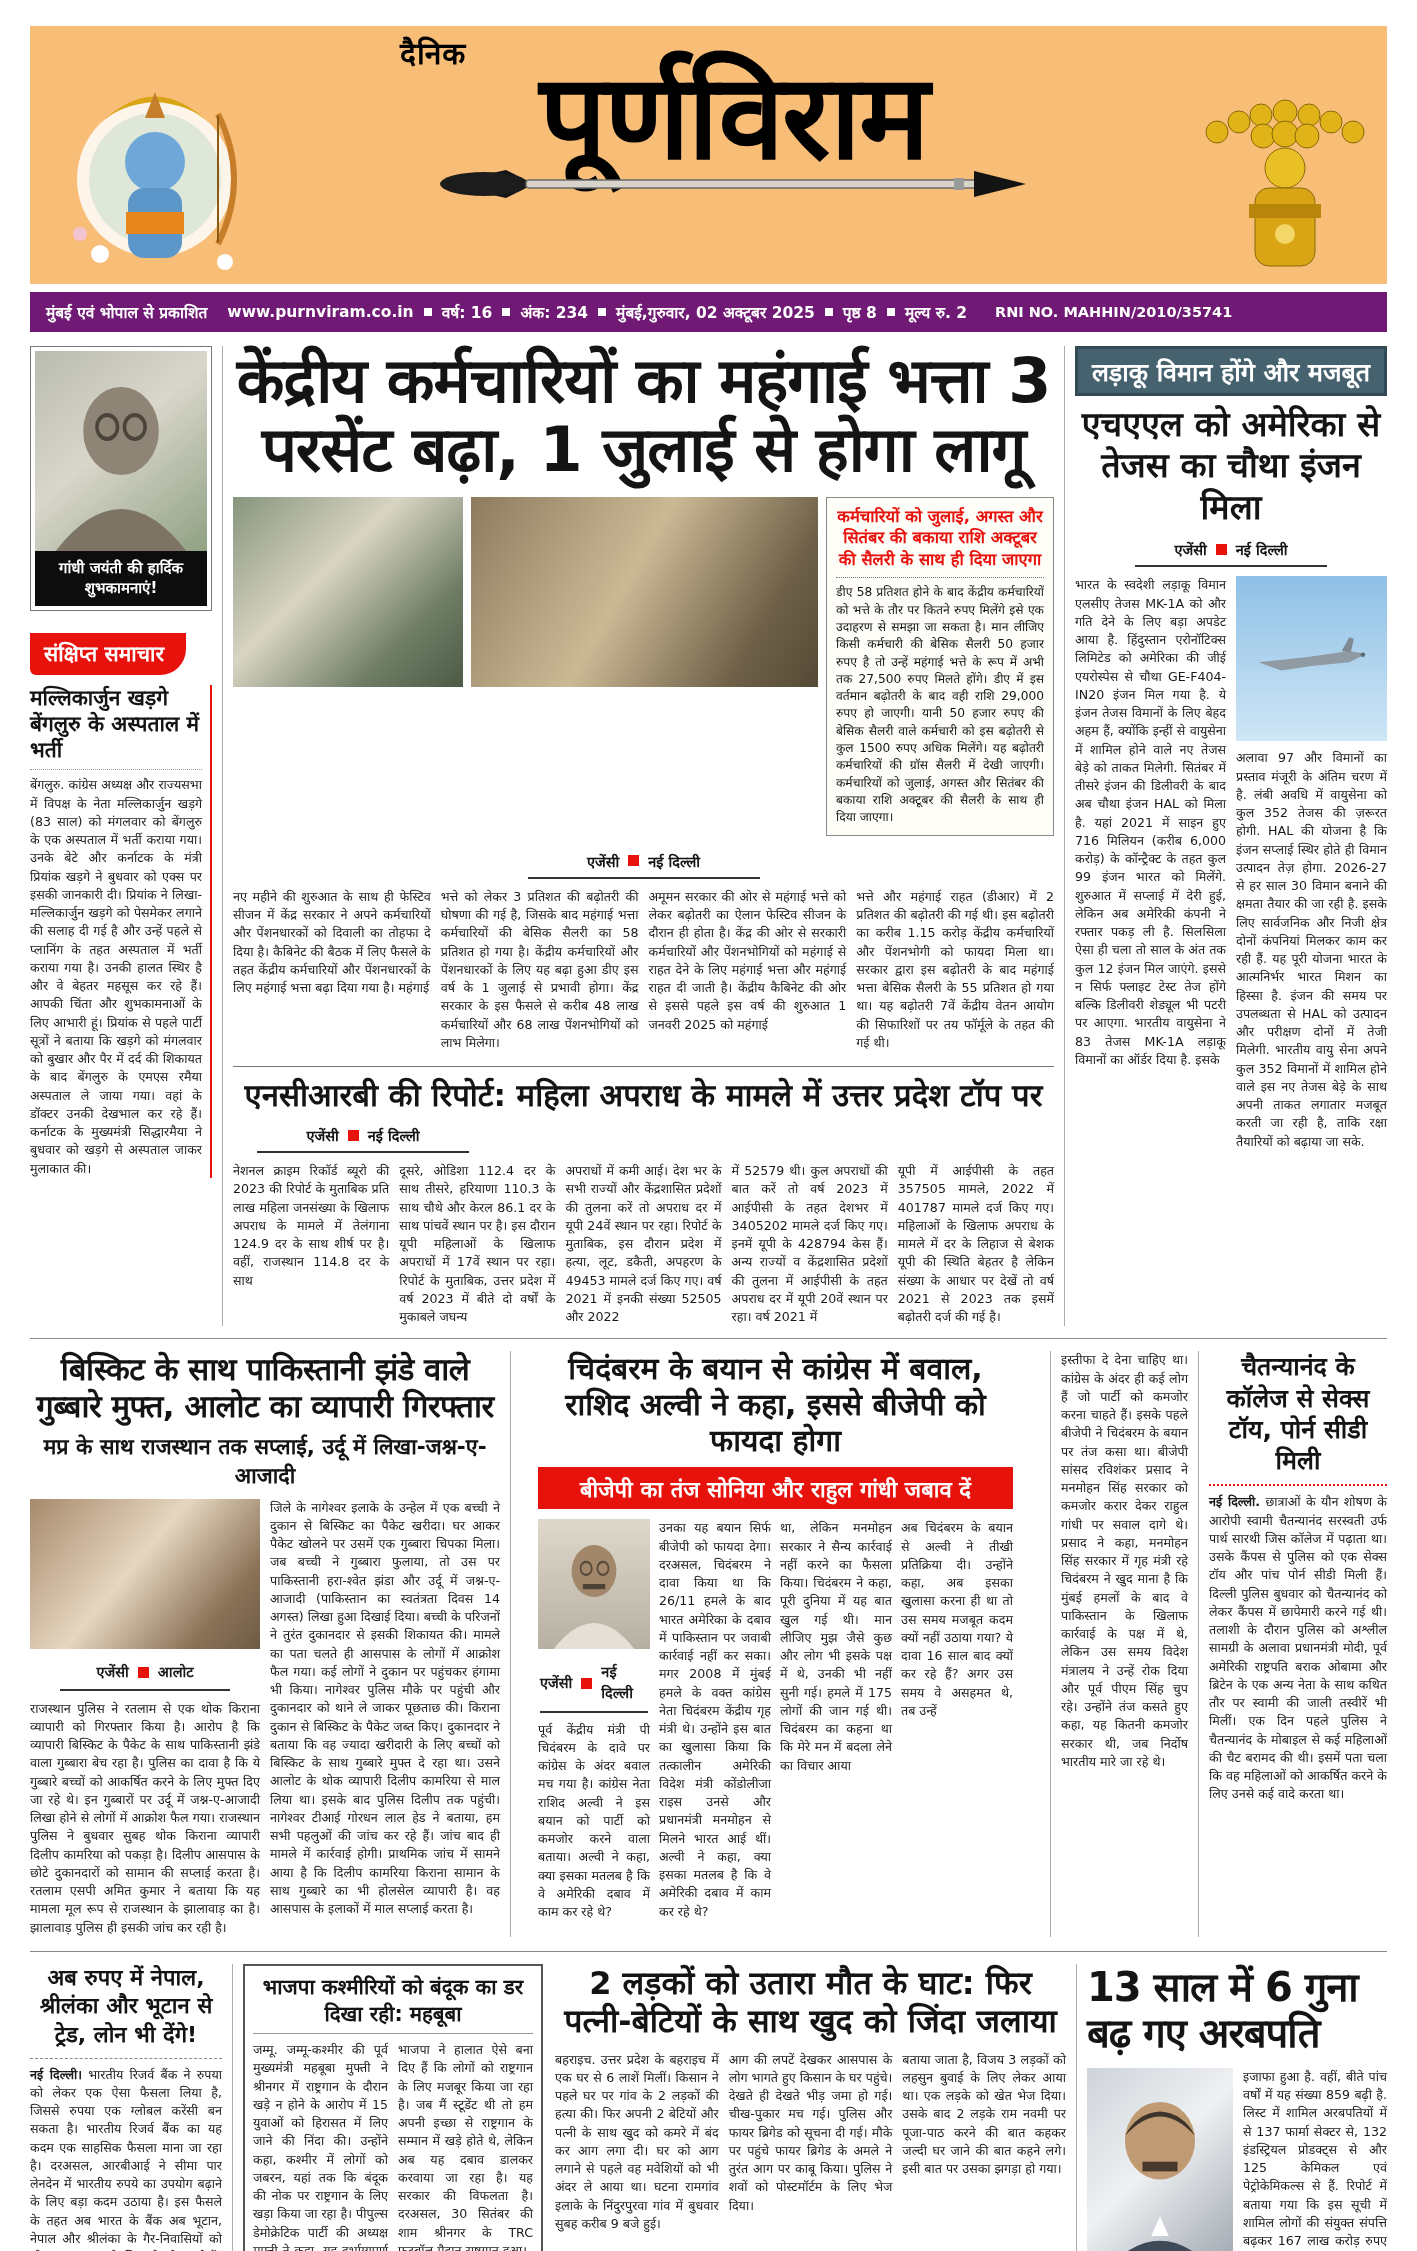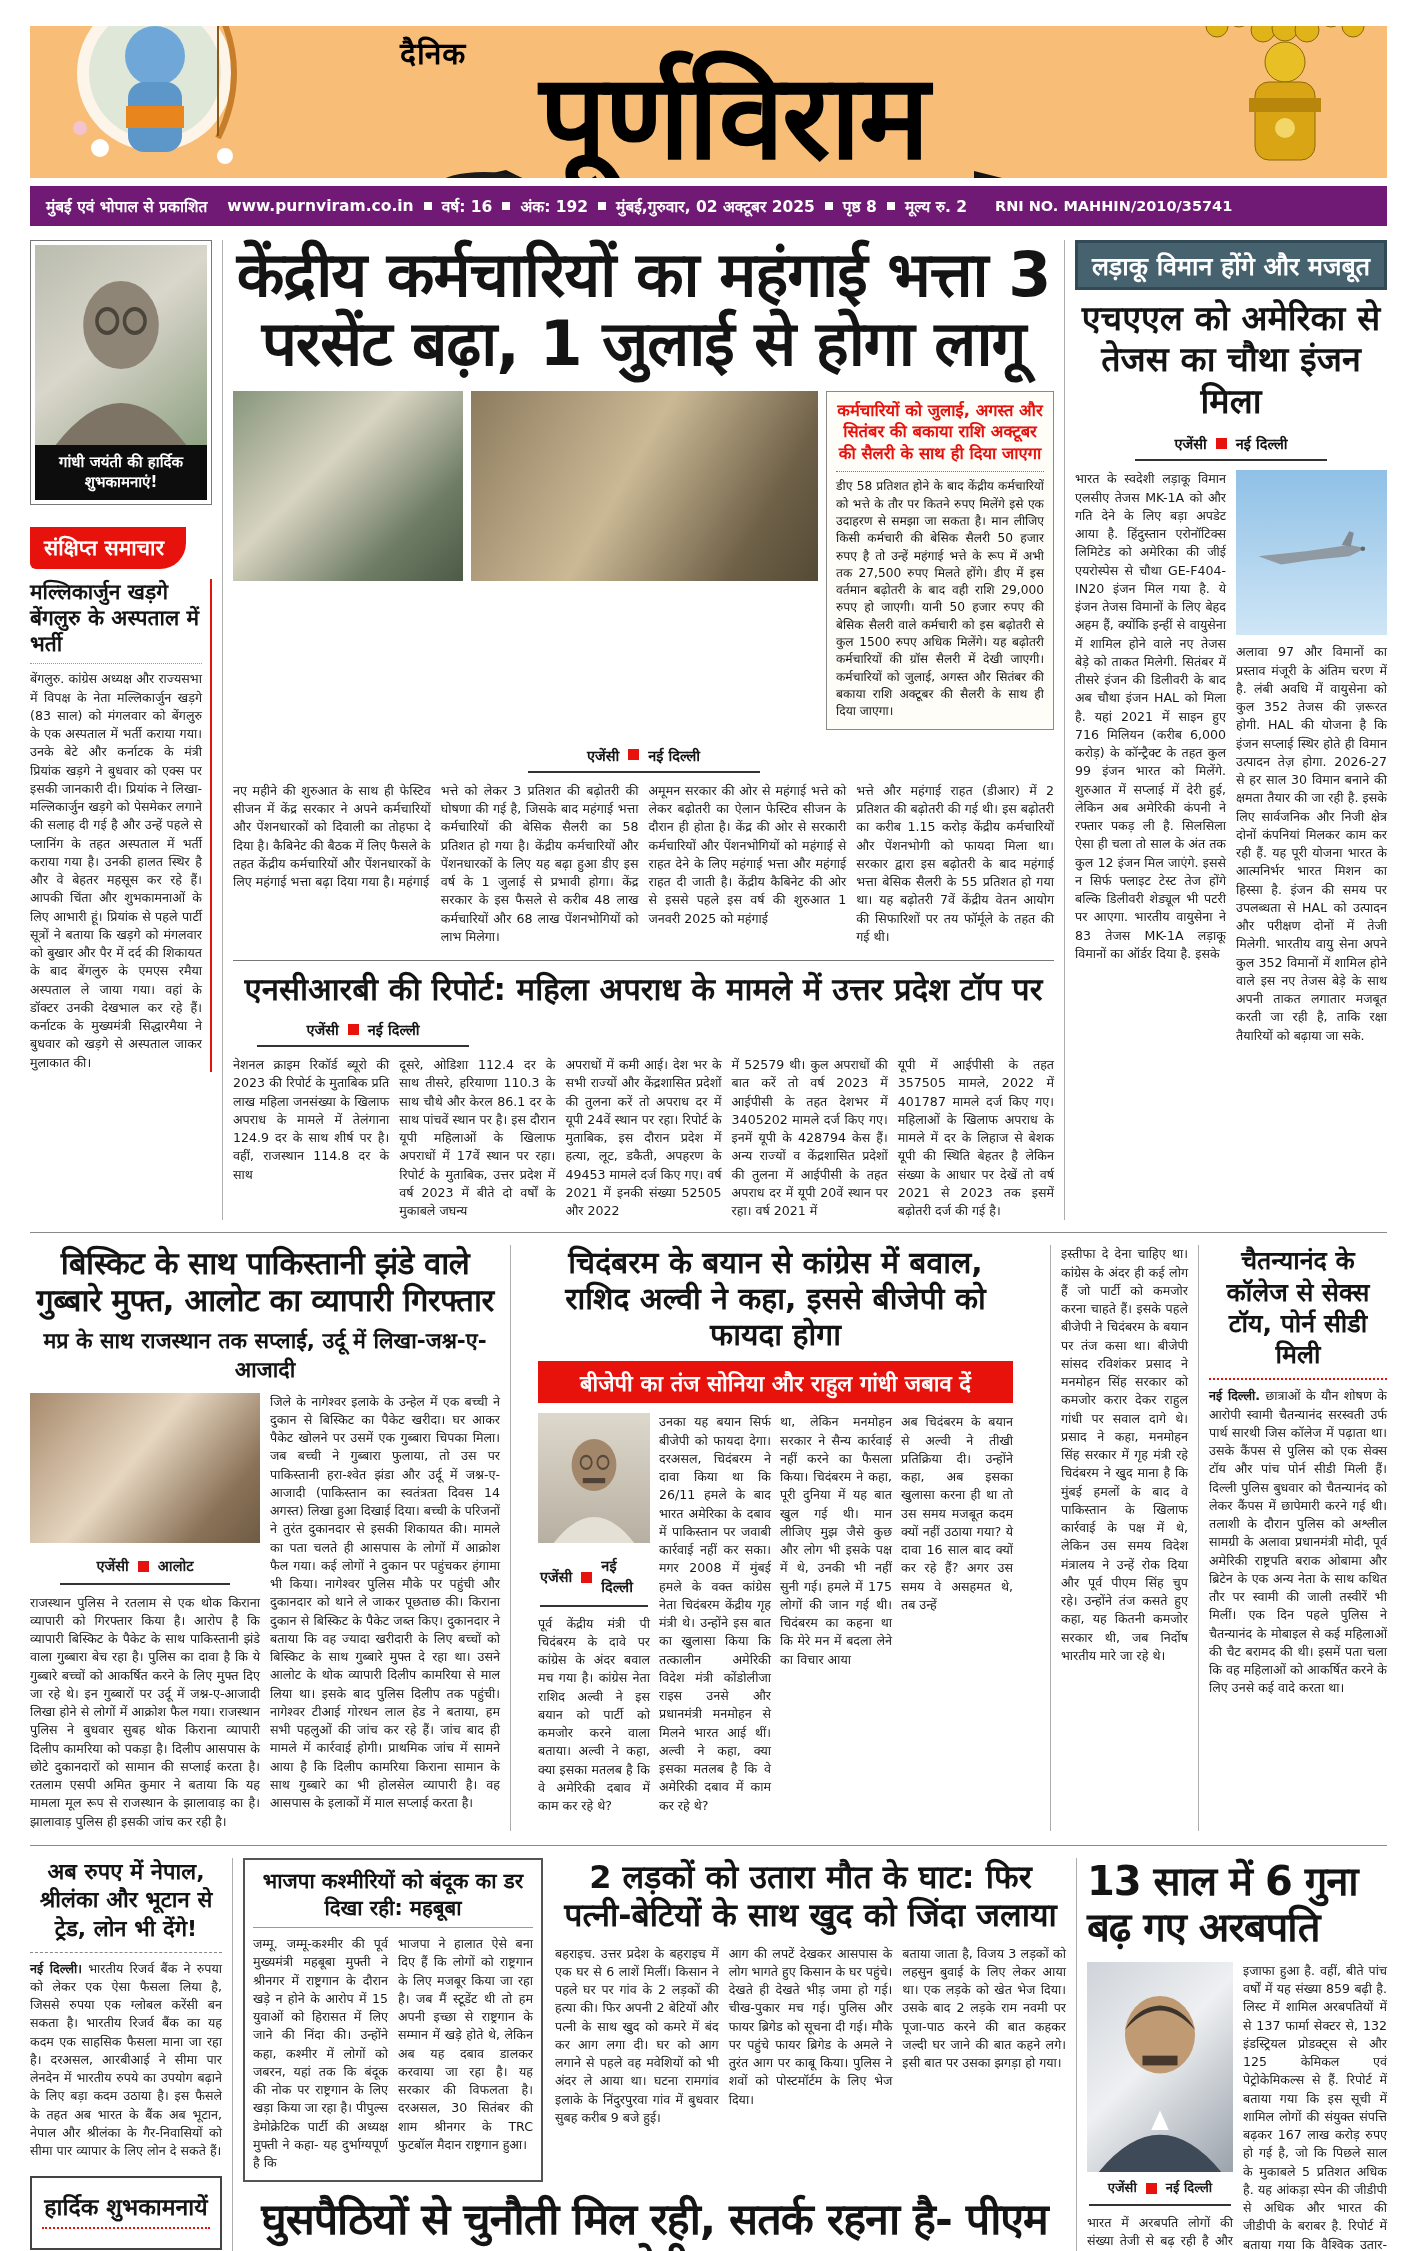--- a/index.html
+++ b/index.html
@@ -2,21 +2,21 @@
 <html><head>
 <meta charset="utf-8">
 <title>पूर्णविराम</title>
 <style>
   * { margin:0; padding:0; box-sizing:border-box; }
   html,body { background:#ffffff; }
   body { font-family:"DejaVu Sans","Liberation Sans",sans-serif; color:#141414; }
   .page { width:1417px; margin:0 auto; background:#fff; padding:26px 30px 30px 30px; }
 
   
-  .masthead { background:#f8bd76; height:152px; display:flex; align-items:stretch; position:relative; overflow:hidden; }
+  .masthead { background:#f8bd76; height:258px; display:flex; align-items:stretch; position:relative; overflow:hidden; }
   .mast-art { width:250px; flex:0 0 auto; display:flex; align-items:flex-end; justify-content:center; }
   .mast-art svg { display:block; }
   .mast-center { flex:1; display:flex; flex-direction:column; align-items:center; justify-content:flex-start; padding-top:6px; position:relative; }
   .daily-label { align-self:flex-start; margin-left:120px; font-size:30px; font-weight:800; color:#000; letter-spacing:1px; }
   .paper-title { font-size:118px; font-weight:800; color:#000; line-height:0.95; letter-spacing:-2px; margin-top:-12px; }
   .arrow-wrap { width:640px; margin-top:-6px; }
 
   
   .infobar { margin-top:8px; background:#701a75; color:#fff; display:flex; align-items:center; gap:10px; padding:9px 16px; font-weight:700; font-size:15.5px; white-space:nowrap; }
   .infobar .website { margin-left:10px; }
@@ -152,21 +152,21 @@
       </svg>
     </div>
   </div>
 
   <div class="infobar">
     <span>मुंबई एवं भोपाल से प्रकाशित</span>
     <span class="website">www.purnviram.co.in</span>
     <span class="wsq"></span>
     <span>वर्ष: 16</span>
     <span class="wsq"></span>
-    <span>अंक: 192</span>
+    <span>अंक: 234</span>
     <span class="wsq"></span>
     <span>मुंबई,गुरुवार, 02 अक्टूबर 2025</span>
     <span class="wsq"></span>
     <span>पृष्ठ 8</span>
     <span class="wsq"></span>
     <span>मूल्य रु. 2</span>
     <span class="rni">RNI NO. MAHHIN/2010/35741</span>
   </div>
 
   <div class="row row1">

